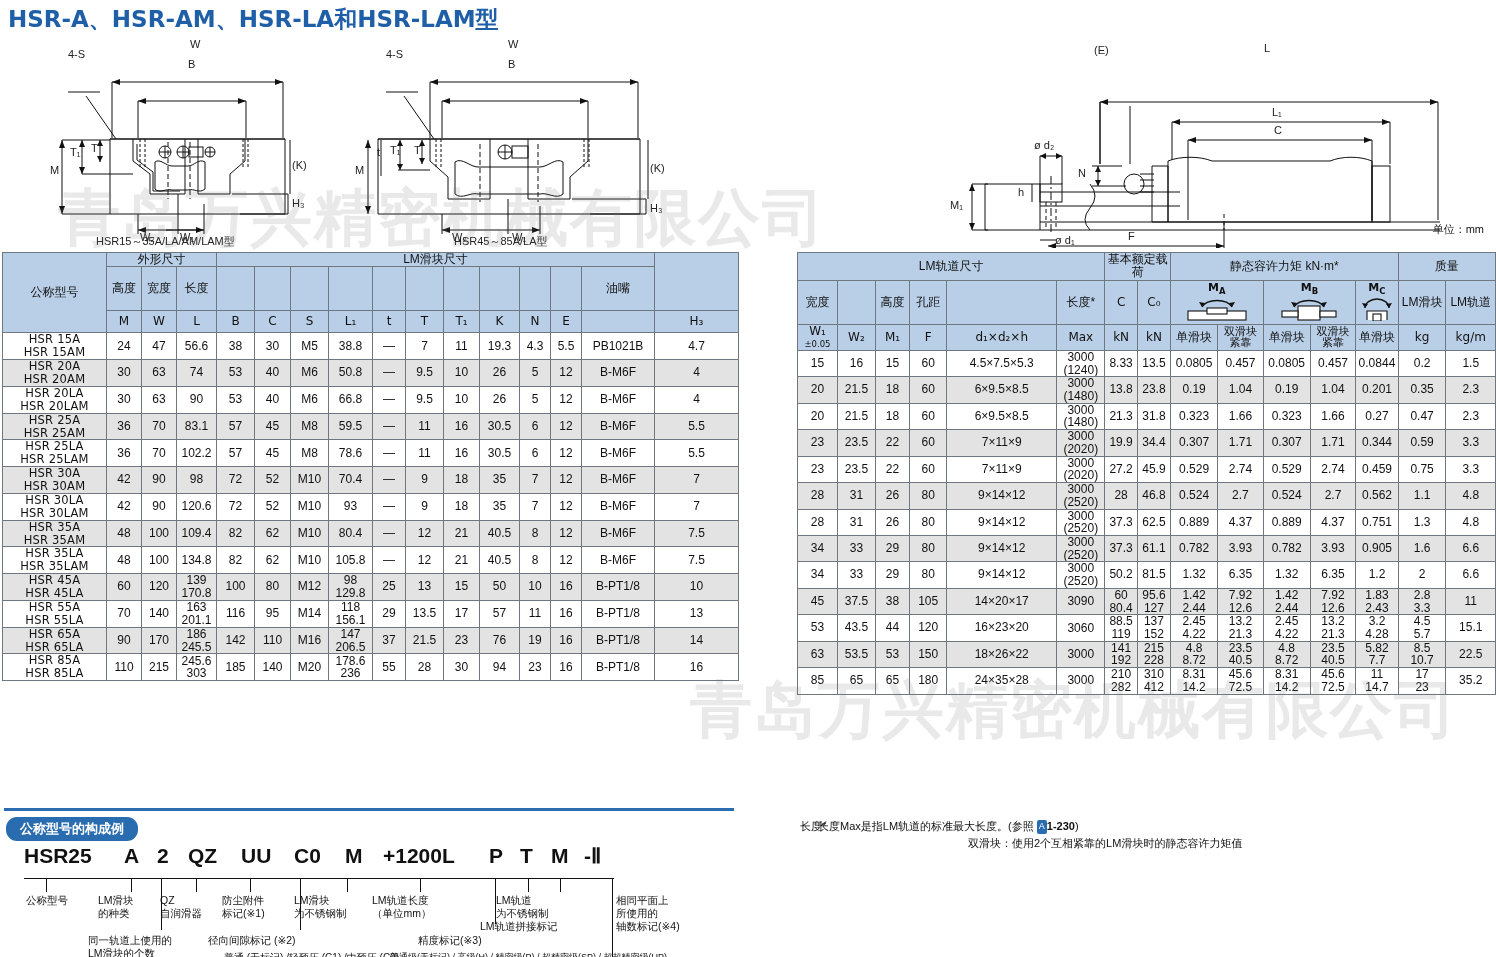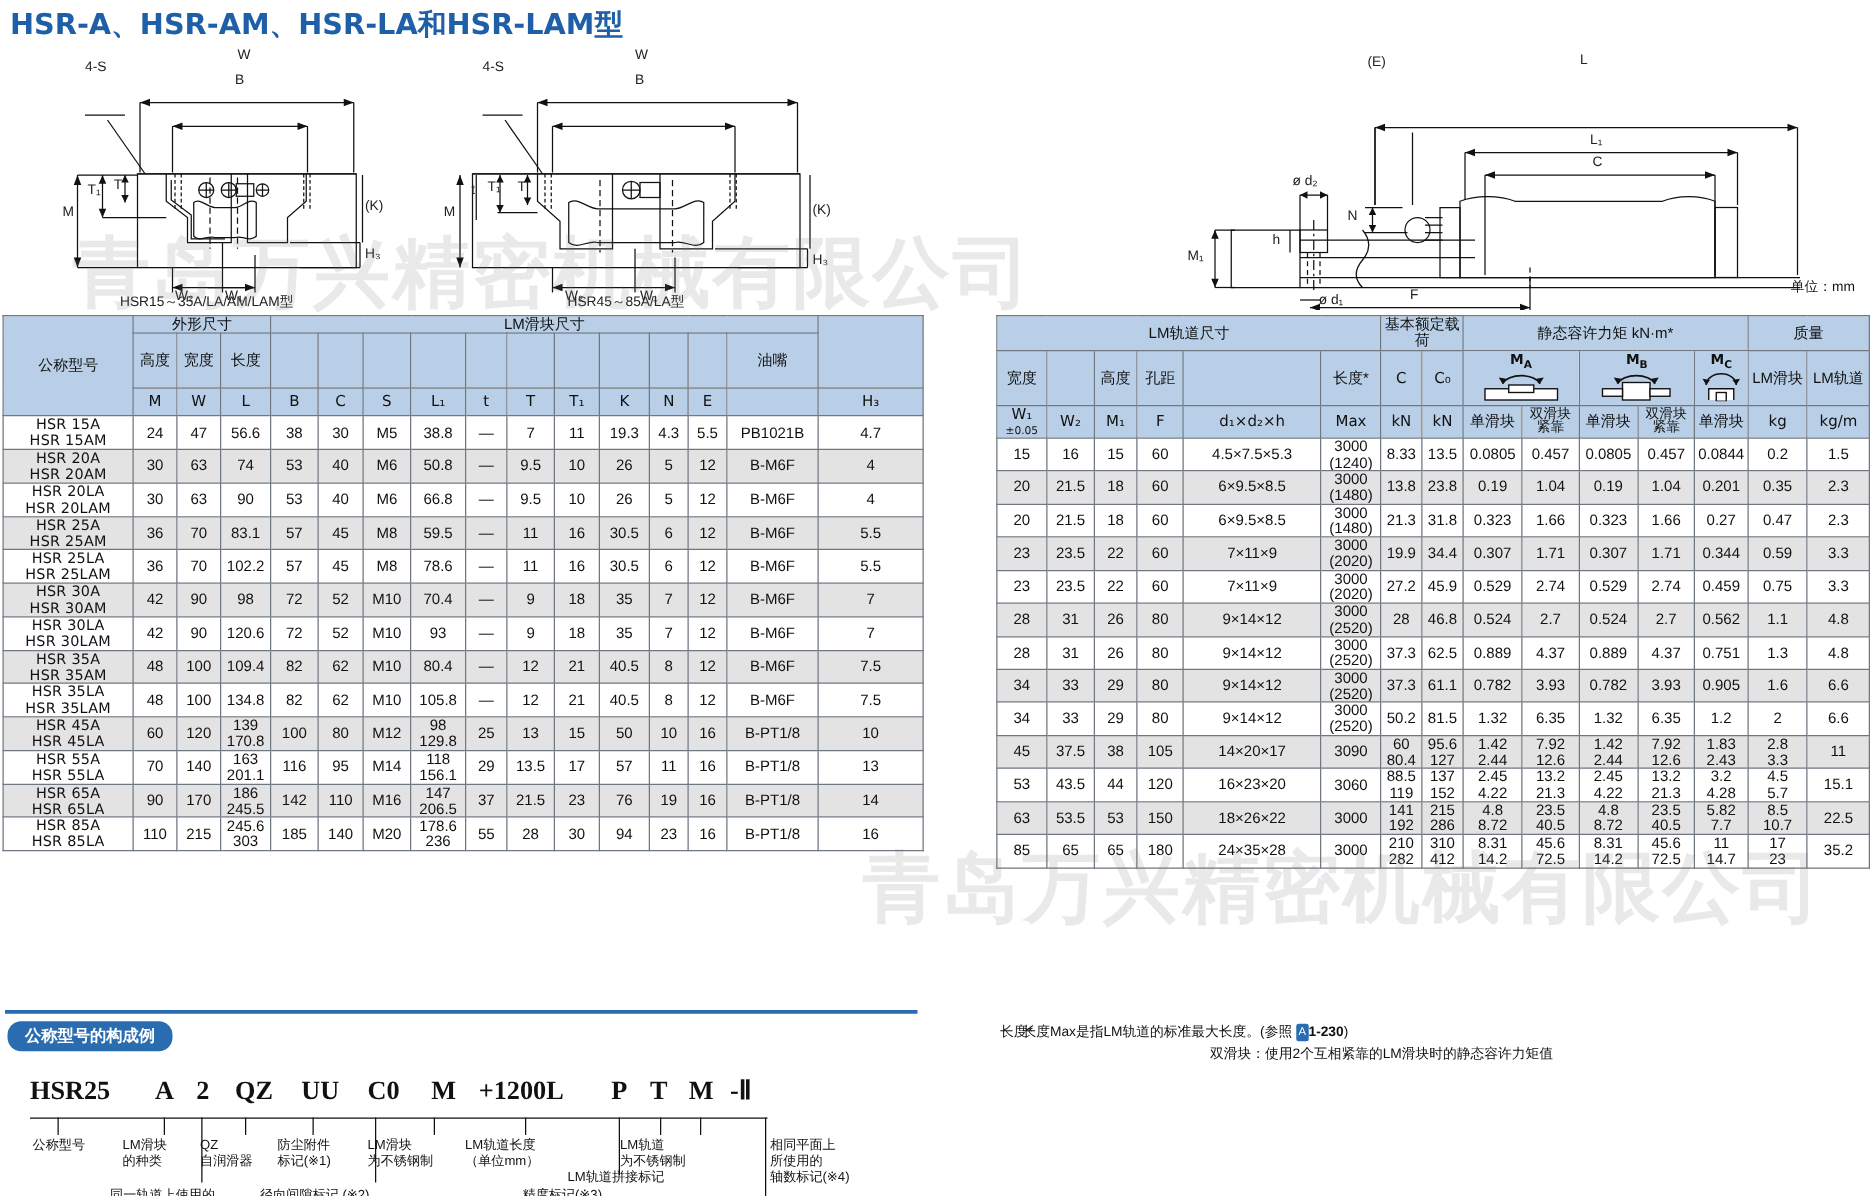--- a/index.html
+++ b/index.html
@@ -82,21 +82,21 @@
   
   .desig-wrap { position:absolute; left:0px; top:808px; width:760px; }
   .blue-rule { width:730px; height:3px; background:#2a6cb0; margin-left:4px; }
   .pill {
     display:inline-block; margin:6px 0 0 6px;
     background:#2a6cb0; color:#fff; font-size:13px; font-weight:bold;
     padding:3px 14px; border-radius:11px;
     font-family:"DejaVu Sans",sans-serif;
   }
   .code-row {
-    position:relative; height:34px; margin-top:19px; font-family:Liberation Serif, serif;
+    position:relative; height:34px; margin-top:3px; font-family:Liberation Sans, sans-serif;
   }
   .code-tok {
     position:absolute; font-size:21px; font-weight:bold; color:#111; white-space:nowrap;
   }
   .leg { position:absolute; font-size:10.5px; color:#111; line-height:1.25; white-space:pre-line; }
   .legend-area { position:relative; height:120px; }
   .vline { position:absolute; width:1px; background:#111; }
   .hline { position:absolute; height:1px; background:#111; }
   .bluebox {
     display:inline-block; background:#2a6cb0; color:#fff;
@@ -1175,21 +1175,21 @@
           </td>
           <td>
             <div class="dual">
               <span>141</span>
               <span>192</span>
             </div>
           </td>
           <td>
             <div class="dual">
               <span>215</span>
-              <span>286</span>
+              <span>228</span>
             </div>
           </td>
           <td>
             <div class="dual">
               <span>4.8</span>
               <span>8.72</span>
             </div>
           </td>
           <td>
             <div class="dual">
@@ -1342,21 +1342,21 @@
     <div class="leg" style="left:616px; top:16px;">相同平面上
 所使用的
 轴数标记(※4)</div>
 
     <div class="leg" style="left:88px;  top:56px;">同一轨道上使用的
 LM滑块的个数</div>
     <div class="leg" style="left:208px; top:56px;">径向间隙标记 (※2)</div>
     <div class="leg" style="left:418px; top:56px;">精度标记(※3)</div>
     <div class="leg" style="left:224px; top:74px;font-size:10px">普通 (无标记) /轻预压 (C1) /中预压 (C0)</div>
     <div class="leg" style="left:390px; top:74px;font-size:9px">普通级(无标记) / 高级(H) / 精密级(P) / 超精密级(SP) / 超超精密级(UP)</div>
-    <div class="leg" style="left:454px; top:42px;">LM轨道拼接标记</div>
+    <div class="leg" style="left:480px; top:42px;">LM轨道拼接标记</div>
 
   </div>
 </div>
 
 <div class="rnotes">
   <div style="margin-top:12px">
     <span class="ind">长度*</span><span style="margin-left:-100px">长度Max是指LM轨道的标准最大长度。(参照  <span class="bluebox">A</span><b>1-230</b>)</span>
   </div>
   <div style="margin-left:168px">双滑块：使用2个互相紧靠的LM滑块时的静态容许力矩值</div>
 </div>

